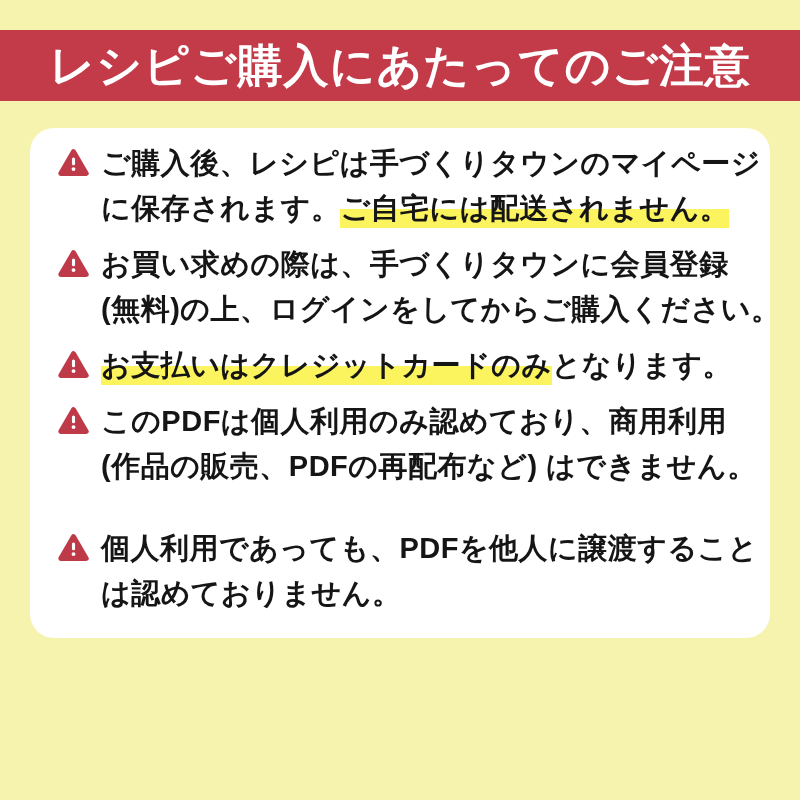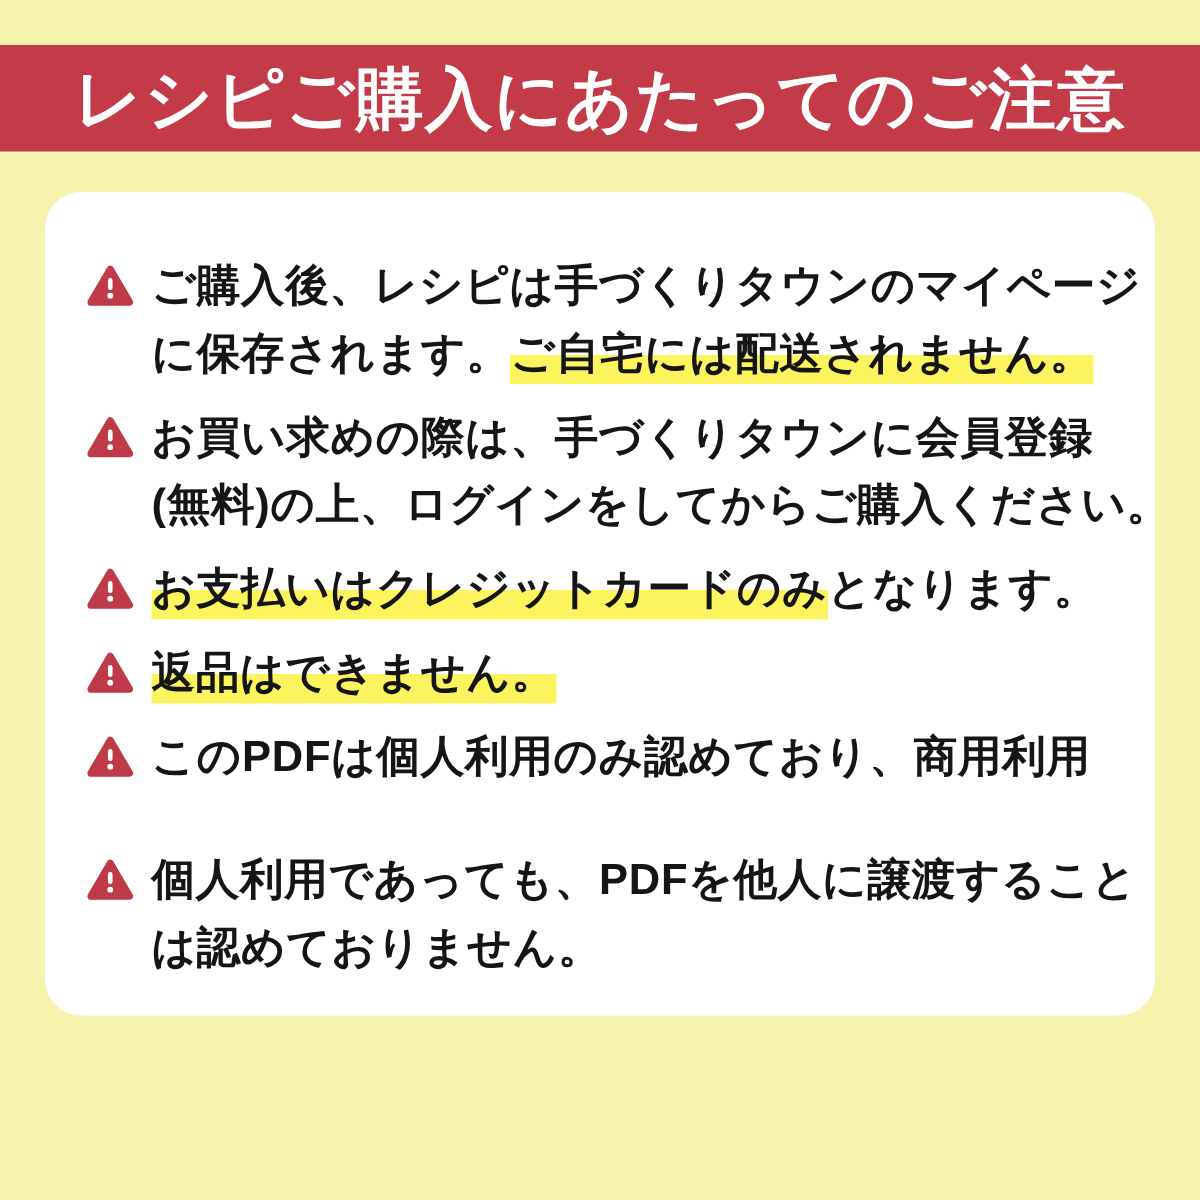--- a/index.html
+++ b/index.html
@@ -43,21 +43,21 @@
     font-weight: bold;
     color: #c33b49;
     letter-spacing: 1px;
   }
   .card {
     box-sizing: border-box;
     width: 740px;
     margin: 27px auto 0 auto;
     background: #ffffff;
     border-radius: 24px;
-    padding: 41px 36px 22px 28px;
+    padding: 13px 36px 22px 28px;
     overflow: hidden;
   }
   ul.notice-list {
     list-style: none;
     margin: 0;
     padding: 0;
   }
   .notice-item {
     display: flex;
     align-items: flex-start;
@@ -141,43 +141,32 @@
         <path d="M16 3.2 L29.2 25.8 L2.8 25.8 Z" fill="#bf3a49" stroke="#bf3a49" stroke-width="5" stroke-linejoin="round"></path>
         <rect x="14.4" y="9.2" width="3.2" height="8.2" rx="1.6" fill="#ffffff"></rect>
         <circle cx="16" cy="21.3" r="2" fill="#ffffff"></circle>
       </svg>
     </span>
     <div class="notice-text">
             <div class="notice-line"><span class="hl" style="background-image: linear-gradient(rgba(0, 0, 0, 0) 46%, rgb(252, 244, 95) 46%);">お支払いはクレジットカードのみ</span><span>となります。</span></div>
           </div>
   </li>
 
-  <li class="notice-item">
-    <span class="warn-icon">
-      <svg viewBox="0 0 32 30" xmlns="http://www.w3.org/2000/svg" aria-hidden="true">
-        <path d="M16 3.2 L29.2 25.8 L2.8 25.8 Z" fill="#bf3a49" stroke="#bf3a49" stroke-width="5" stroke-linejoin="round"></path>
-        <rect x="14.4" y="9.2" width="3.2" height="8.2" rx="1.6" fill="#ffffff"></rect>
-        <circle cx="16" cy="21.3" r="2" fill="#ffffff"></circle>
-      </svg>
-    </span>
-    <div class="notice-text">
-            <div class="notice-line"><span class="hl" style="background-image: linear-gradient(rgba(0, 0, 0, 0) 46%, rgb(252, 244, 95) 46%);">返品はできません。</span></div>
-          </div>
-  </li>
 
   <li class="notice-item">
     <span class="warn-icon">
       <svg viewBox="0 0 32 30" xmlns="http://www.w3.org/2000/svg" aria-hidden="true">
         <path d="M16 3.2 L29.2 25.8 L2.8 25.8 Z" fill="#bf3a49" stroke="#bf3a49" stroke-width="5" stroke-linejoin="round"></path>
         <rect x="14.4" y="9.2" width="3.2" height="8.2" rx="1.6" fill="#ffffff"></rect>
         <circle cx="16" cy="21.3" r="2" fill="#ffffff"></circle>
       </svg>
     </span>
     <div class="notice-text">
             <div class="notice-line"><span>このPDFは個人利用のみ認めており、商用利用</span></div>
+            <div class="notice-line"><span>(作品の販売、PDFの再配布など) はできません。</span></div>
           </div>
   </li>
 
   <li class="notice-item">
     <span class="warn-icon">
       <svg viewBox="0 0 32 30" xmlns="http://www.w3.org/2000/svg" aria-hidden="true">
         <path d="M16 3.2 L29.2 25.8 L2.8 25.8 Z" fill="#bf3a49" stroke="#bf3a49" stroke-width="5" stroke-linejoin="round"></path>
         <rect x="14.4" y="9.2" width="3.2" height="8.2" rx="1.6" fill="#ffffff"></rect>
         <circle cx="16" cy="21.3" r="2" fill="#ffffff"></circle>
       </svg>

